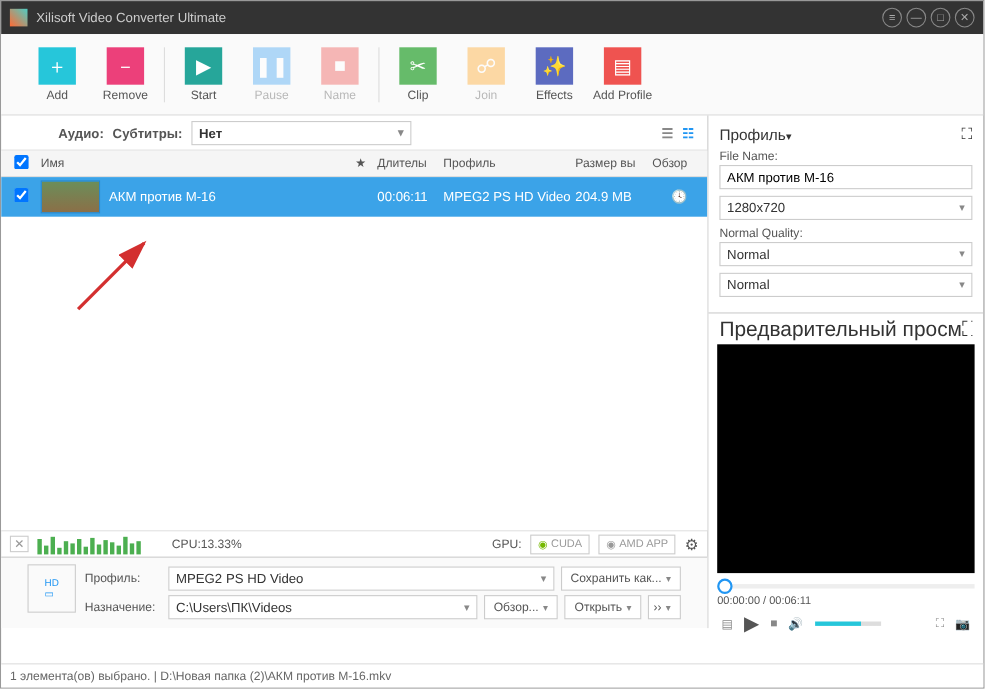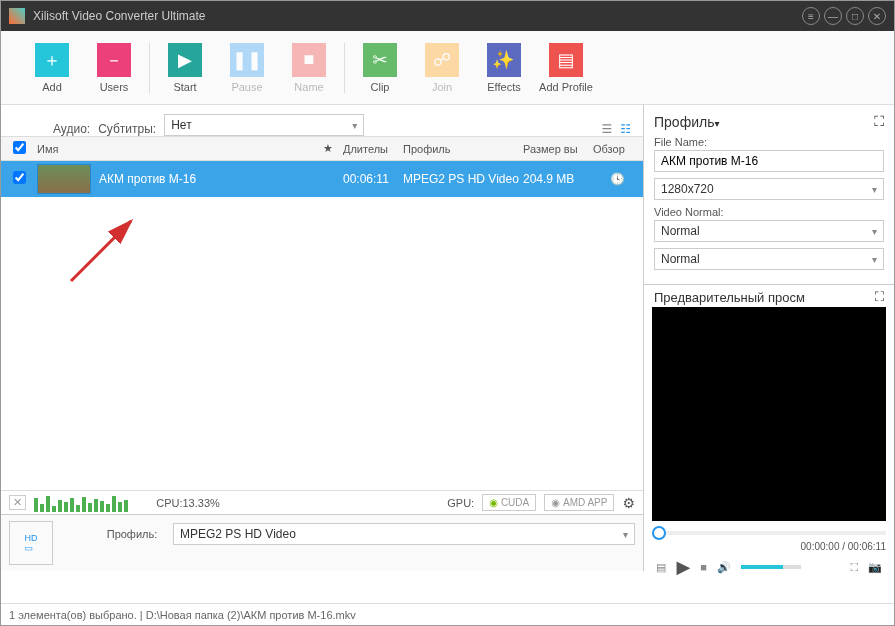--- a/index.html
+++ b/index.html
@@ -12,21 +12,21 @@
 .titlebar .win-controls div { width:18px; height:18px; border:1px solid #888; border-radius:50%; display:flex; align-items:center; justify-content:center; font-size:10px; color:#aaa; cursor:pointer; }
 
 
 .toolbar { height:74px; background:#fafafa; border-bottom:1px solid #ddd; display:flex; align-items:center; padding:4px 20px; gap:0; }
 .tool-btn { display:flex; flex-direction:column; align-items:center; justify-content:center; width:62px; height:66px; font-size:11px; color:#555; cursor:pointer; }
 .tool-btn.disabled { opacity:.4; }
 .tool-ico { width:34px; height:34px; display:flex; align-items:center; justify-content:center; color:#fff; font-size:18px; margin-bottom:4px; }
 .sep { width:1px; height:50px; background:#ddd; margin:0 4px; }
 
 
-.subbar { height:32px; border-bottom:1px solid #ddd; display:flex; align-items:flex-end; padding:0 12px; gap:8px; font-size:12px; color:#555; }
+.subbar { height:32px; border-bottom:1px solid #ddd; display:flex; align-items:center; padding:0 12px; gap:8px; font-size:12px; color:#555;font-weight:bold; }
 .combo { height:22px; border:1px solid #ccc; background:#fff; display:flex; align-items:center; padding:0 6px; font-size:12px; color:#333; position:relative; }
 .combo::after { content:"▾"; position:absolute; right:6px; color:#888; font-size:10px; }
 
 
 .colhdr { height:24px; background:#f5f5f5; border-bottom:1px solid #ddd; display:flex; align-items:center; font-size:11px; color:#555; }
 
 
 .main { display:flex; height:calc(100% - 30px - 74px - 32px - 22px); }
 .left { flex:1; display:flex; flex-direction:column; border-right:1px solid #ccc; }
 .right { width:250px; display:flex; flex-direction:column; }
@@ -38,23 +38,23 @@
 .row .thumb { width:54px; height:30px; background:linear-gradient(#6b8e5a,#8b6f47); margin-right:8px; border:1px solid #2888cc; }
 .arrow { position:absolute; top:50px; left:60px; pointer-events:none; }
 
 
 .cpubar { height:24px; border-top:1px solid #ddd; display:flex; align-items:center; padding:0 8px; font-size:11px; color:#555; gap:8px; }
 .cpu-graph { display:flex; gap:2px; align-items:flex-end; height:18px; }
 .cpu-graph span { width:4px; background:#4caf50; display:inline-block; }
 .gpu-btn { border:1px solid #ccc; padding:2px 6px; font-size:10px; color:#999; display:flex; align-items:center; gap:3px; }
 
 
-.bottompanel { border-top:1px solid #ccc; padding:6px 8px; background:#fafafa; }
+.bottompanel { border-top:1px solid #ccc; padding:6px 24px; background:#fafafa; }
 .bprow { display:flex; align-items:center; gap:6px; font-size:11px; color:#555; height:26px; }
-.bprow label { width:70px; text-align:center;margin-left:36px; }
+.bprow label { width:70px; text-align:left; }
 .btn { border:1px solid #ccc; background:#fff; padding:0 8px; height:22px; font-size:11px; display:flex; align-items:center; cursor:pointer; }
 .btn::after { content:"▾"; margin-left:4px; color:#888; font-size:9px; }
 
 
 .statusbar { position:absolute; bottom:0; left:0; right:0; height:22px; border-top:1px solid #ddd; display:flex; align-items:center; padding:0 8px; font-size:11px; color:#666; background:#fff; }
 
 
 .right .section { padding:8px 10px; }
 .right h3 { font-size:14px; font-weight:normal; color:#333; display:flex; align-items:center; justify-content:space-between; }
 .right .field { margin:6px 0; font-size:11px; color:#555; }
@@ -82,21 +82,21 @@
   </div>
 </div>
 
 <div class="toolbar">
   <div class="tool-btn">
       <div class="tool-ico" style="background:#26c6da">＋</div>
       <span>Add</span>
     </div>
   <div class="tool-btn">
       <div class="tool-ico" style="background:#ec407a">－</div>
-      <span>Users</span>
+      <span>Remove</span>
     </div>
   <div class="sep"></div>
   <div class="tool-btn">
       <div class="tool-ico" style="background:#26a69a">▶</div>
       <span>Start</span>
     </div>
   <div class="tool-btn disabled">
       <div class="tool-ico" style="background:#42a5f5">❚❚</div>
       <span>Pause</span>
     </div>
@@ -204,20 +204,36 @@
 
     <div class="bottompanel">
       <div style="display:flex;gap:8px">
         <div style="width:44px;height:44px;border:1px solid #ccc;display:flex;align-items:center;justify-content:center;font-size:9px;color:#2196f3;flex-direction:column">HD<br>▭</div>
         <div style="flex:1">
           <div class="bprow">
             <label>Профиль:</label>
             <div class="combo" style="flex:1">
                 <span>MPEG2 PS HD Video</span>
               </div>
+            <div class="btn">
+                <span>Сохранить как...</span>
+              </div>
+          </div>
+          <div class="bprow">
+            <label>Назначение:</label>
+            <div class="combo" style="flex:1">
+                <span>C:\Users\ПК\Videos</span>
+              </div>
+            <div class="btn">
+                <span>Обзор...</span>
+              </div>
+            <div class="btn">
+                <span>Открыть</span>
+              </div>
+            <div class="btn" style="width:30px;padding:0 4px">››</div>
           </div>
         </div>
       </div>
     </div>
   </div>
 
   <div class="right">
     <div class="section">
       <h3>
           <span><span>Профиль</span><span style="font-size:10px">▾</span></span>
@@ -226,42 +242,42 @@
       <div class="field">
         <div>File Name:</div>
         <input type="text" value="АКМ против М-16" style="">
       </div>
       <div class="field">
         <div class="combo">
             <span>1280x720</span>
           </div>
       </div>
       <div class="field">
-        <div>Video Normal:</div>
+        <div>Normal Quality:</div>
         <div class="combo">
             <span>Normal</span>
           </div>
       </div>
       <div class="field">
         <div class="combo">
             <span>Normal</span>
           </div>
       </div>
     </div>
     <div class="preview">
       <div style="padding:4px 10px 2px">
-          <h3 style="font-size:13px;white-space:nowrap;overflow:hidden">
+          <h3 style="font-size:19px;white-space:nowrap;overflow:hidden">
             <span>Предварительный просм</span>
             <span style="float:right">⛶</span>
           </h3>
         </div>
       <div class="preview-video"></div>
       <div class="preview-controls">
         <div class="slider"></div>
-        <div style="text-align:right;font-size:10px;margin-bottom:4px">00:00:00 / 00:06:11</div>
+        <div style="text-align:left;font-size:10px;margin-bottom:4px">00:00:00 / 00:06:11</div>
         <div class="icon-row">
           <span style="color:#888">▤</span>
           <span style="font-size:18px">▶</span>
           <span style="color:#888">■</span>
           <span>🔊</span>
           <div class="vol-bar"></div>
           <div style="flex:1"></div>
           <span style="color:#888">⛶</span>
           <span style="color:#888">📷</span>
         </div>

